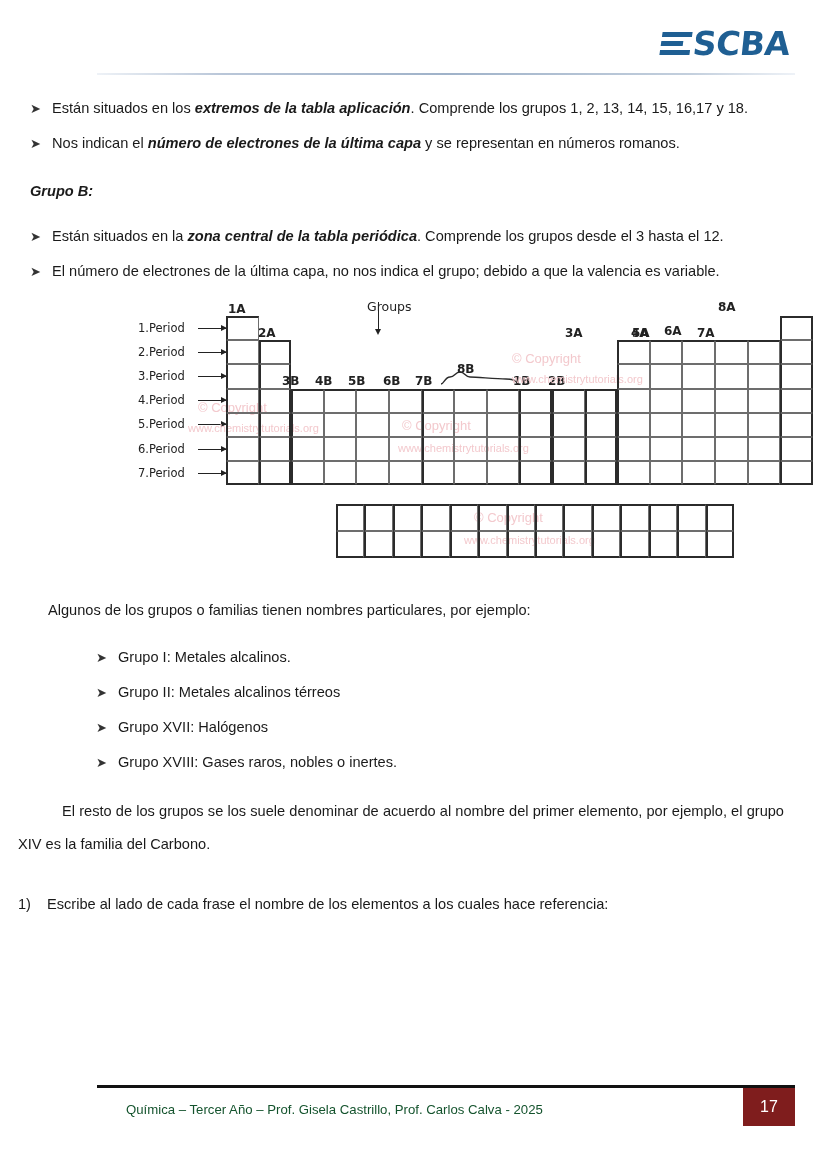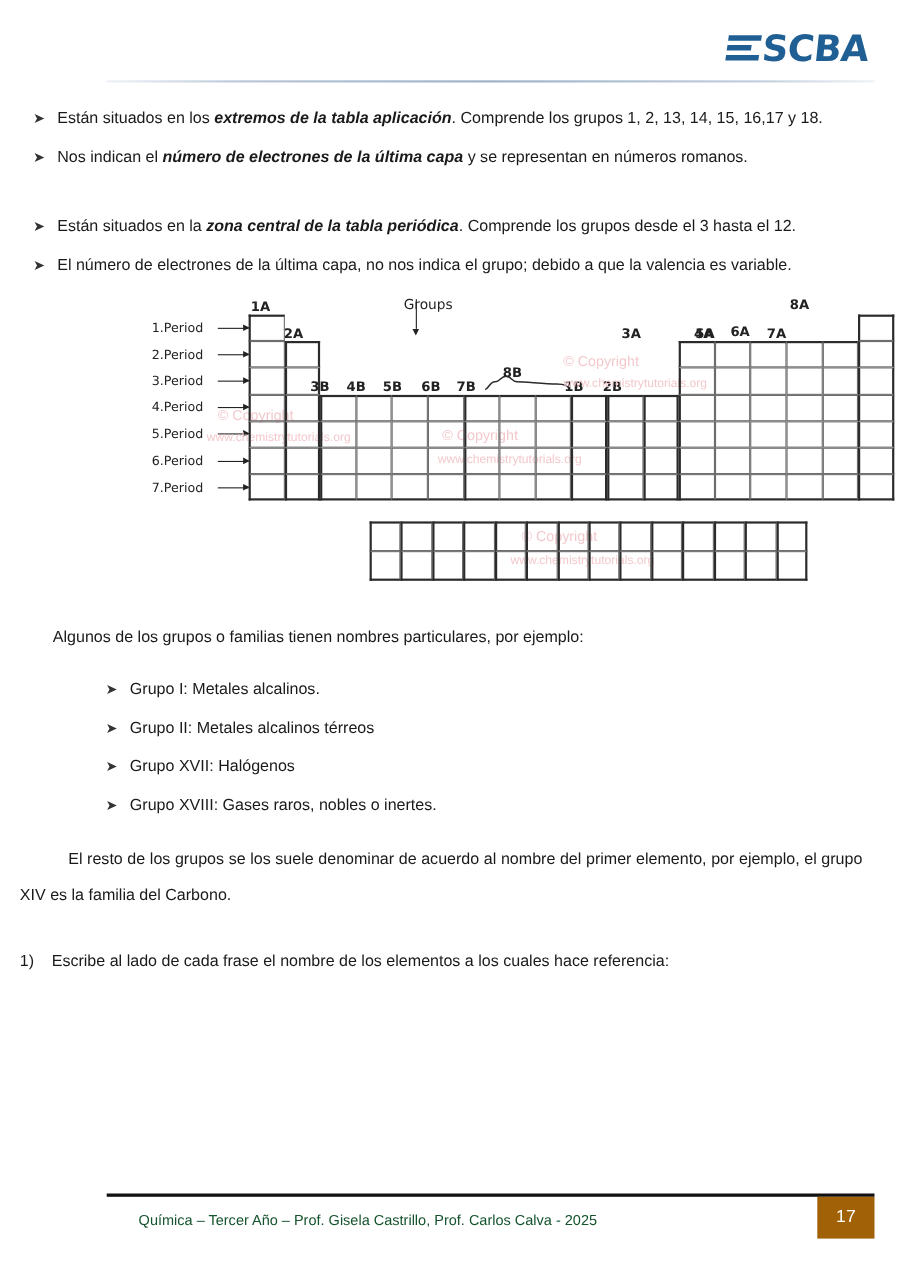--- a/index.html
+++ b/index.html
@@ -277,21 +277,21 @@
     font-size: 13.2px;
     color: #14532d;
     white-space: nowrap;
   }
   .page-badge {
     position: absolute;
     right: 33px;
     top: 9px;
     width: 52px;
     height: 38px;
-    background: #a16207;
+    background: #7f1d1d;
     color: #fff;
     display: flex;
     align-items: center;
     justify-content: center;
     font-size: 16px;
     font-family: "Liberation Sans", sans-serif;
   }
 </style>
 </head>
 <body>
@@ -316,20 +316,21 @@
       <li class="bullet-item">
         <span class="arrow">➤</span><span>Están situados en los </span><b class="bi">extremos de la tabla aplicación</b><span>. Comprende los grupos 1, 2, 13, 14, 15, 16,17 y 18.</span>
       </li>
       <li class="bullet-item">
         <span class="arrow">➤</span><span>Nos indican el </span><b class="bi">número de electrones de la última capa</b><span> y se representan en números romanos.</span>
       </li>
     </ul>
 
     <div class="spacer-sm"></div>
 
+    <p class="heading-bi">Grupo B:</p>
 
     <div class="spacer-sm"></div>
 
     <ul class="bullet-list">
       <li class="bullet-item">
         <span class="arrow">➤</span><span>Están situados en la </span><b class="bi">zona central de la tabla periódica</b><span>. Comprende los grupos desde el 3 hasta el 12.</span>
       </li>
       <li class="bullet-item">
         <span class="arrow">➤</span><span>El número de electrones de la última capa, no nos indica el grupo; debido a que la valencia es variable.</span>
       </li>

